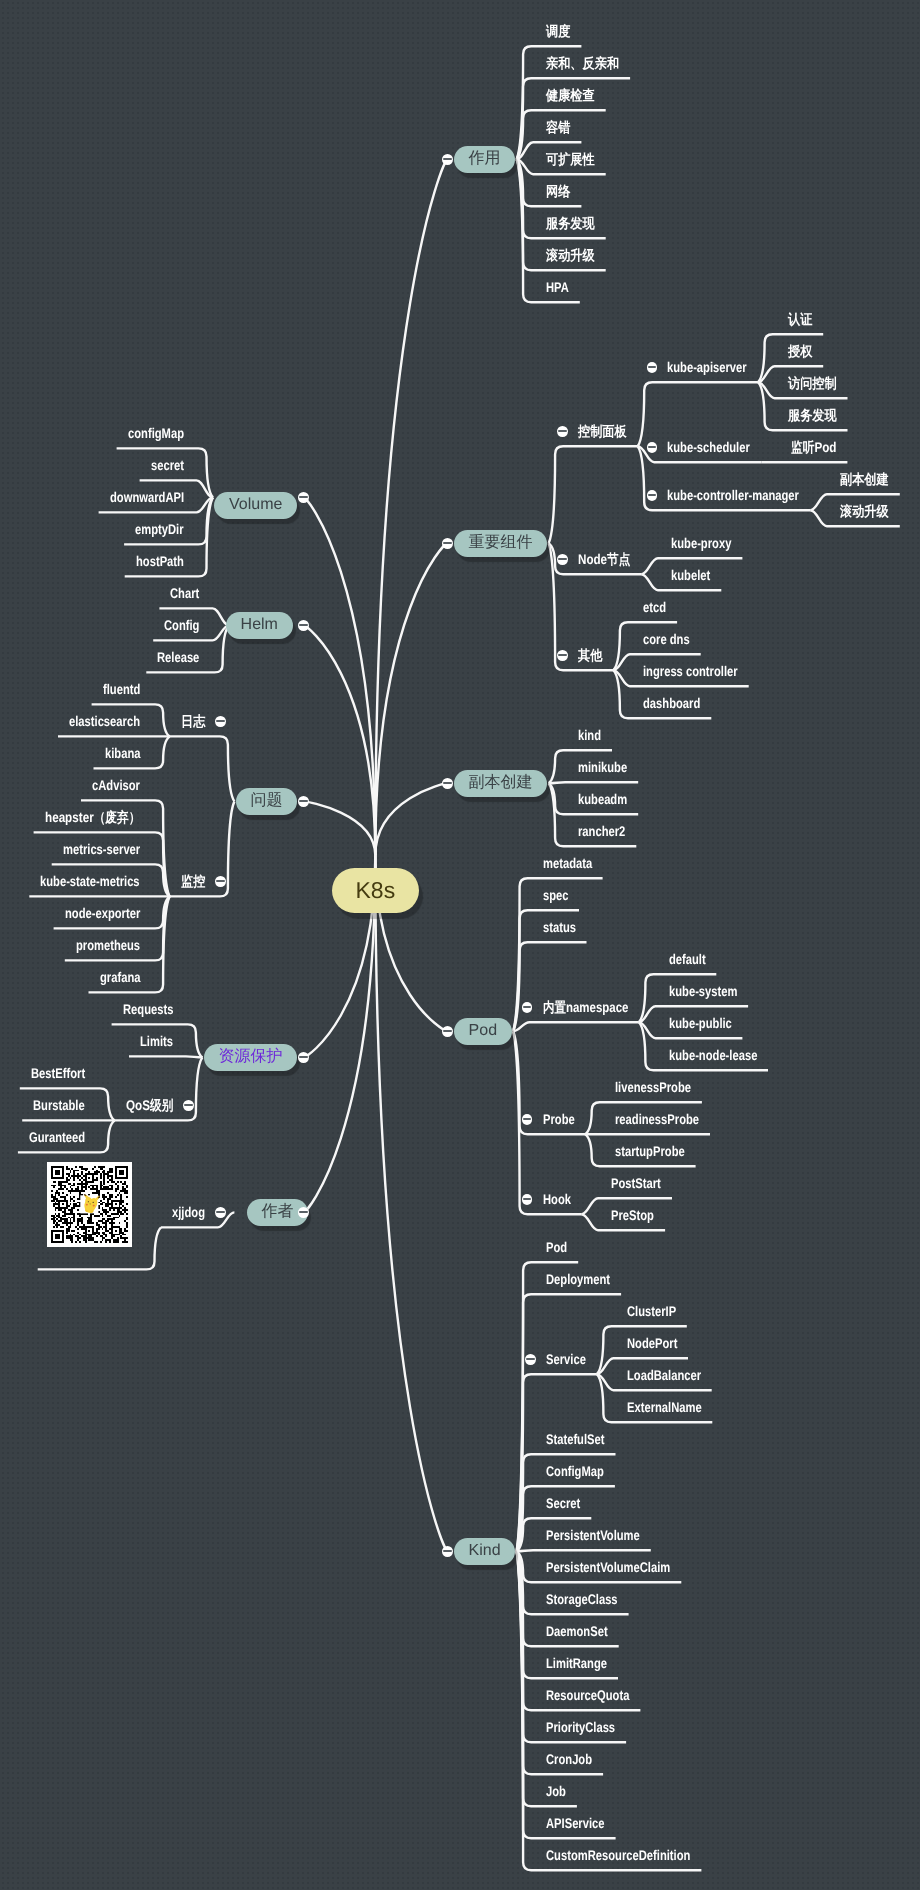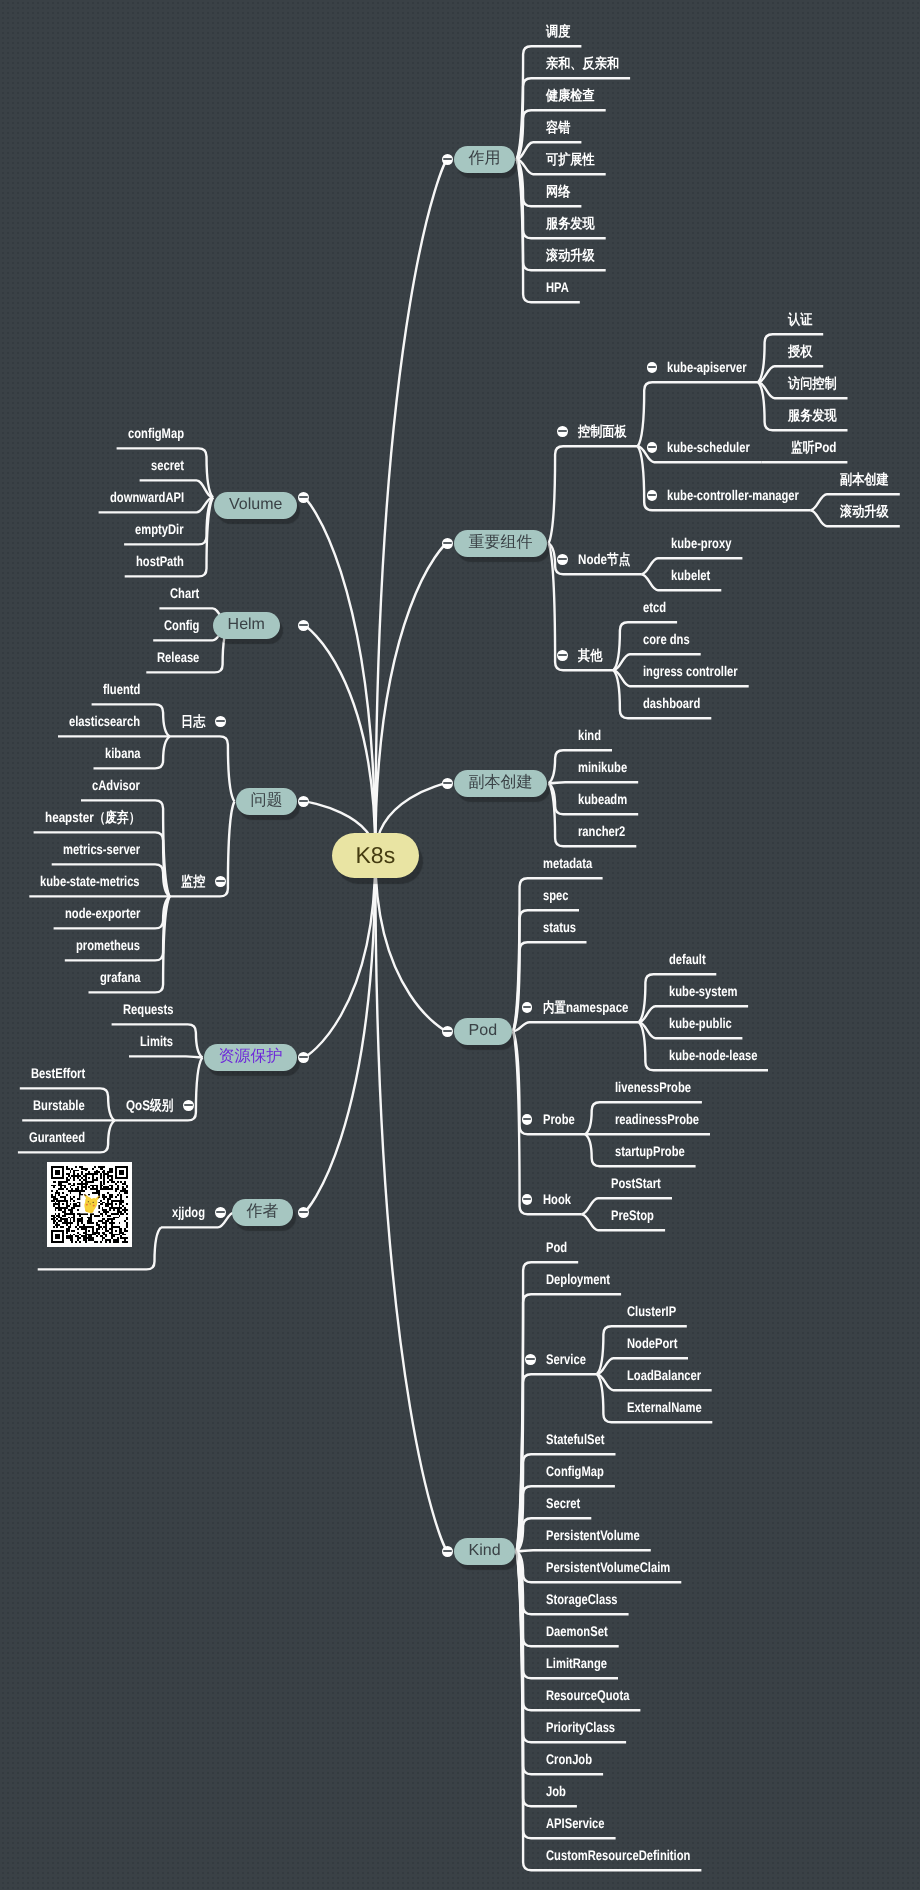--- a/index.html
+++ b/index.html
@@ -20,21 +20,21 @@
   .pill{
     position:absolute;border-radius:13.5px;background:#a6c6c1;
     box-shadow:3px 5px 1px rgba(0,0,0,.24);
     display:flex;align-items:center;justify-content:center;
     font-size:16px;color:#3a4246;white-space:nowrap;line-height:1;
   }
   .root{
     position:absolute;border-radius:23px;background:#e9e4a3;
     box-shadow:4px 6px 1px rgba(0,0,0,.24);
     display:flex;align-items:center;justify-content:center;
-    font-size:23px;color:#453c11;white-space:nowrap;line-height:1;
+    font-size:23px;color:#453c11;white-space:nowrap;line-height:1;margin-top:35px;
   }
   .leaf{
     position:absolute;font-size:14px;font-weight:700;color:#fff;white-space:nowrap;
     line-height:1;transform-origin:0 50%;
   }
   .dot{position:absolute;border-radius:50%;background:#fff;}
   .dot i{position:absolute;left:1px;right:1px;top:50%;height:1.9px;margin-top:-0.95px;
          background:#596065;display:block;border-radius:1px;}
   #qr{position:absolute;background:#fff;}
   #qr svg{display:block;}
@@ -233,21 +233,21 @@
       <div class="leaf" style="left: 546px; top: 1752.2px; color: rgb(255, 255, 255); transform: scaleX(0.8);">CronJob</div>
       <div class="leaf" style="left: 546px; top: 1784.2px; color: rgb(255, 255, 255); transform: scaleX(0.8);">Job</div>
       <div class="leaf" style="left: 546px; top: 1816.2px; color: rgb(255, 255, 255); transform: scaleX(0.8);">APIService</div>
       <div class="leaf" style="left: 546px; top: 1848.2px; color: rgb(255, 255, 255); transform: scaleX(0.8);">CustomResourceDefinition</div>
       <div class="pill" style="left: 214.4px; top: 483.9px; width: 82.6px; height: 27px; background: rgb(166, 198, 193); color: rgb(58, 66, 70); margin-top: 8px;">Volume</div>
       <div class="leaf l" style="left: 127.6px; top: 426.4px; color: rgb(255, 255, 255); transform: scaleX(0.8);">configMap</div>
       <div class="leaf l" style="left: 150.6px; top: 458.4px; color: rgb(255, 255, 255); transform: scaleX(0.8);">secret</div>
       <div class="leaf l" style="left: 109.6px; top: 490.4px; color: rgb(255, 255, 255); transform: scaleX(0.8);">downwardAPI</div>
       <div class="leaf l" style="left: 135.1px; top: 522.4px; color: rgb(255, 255, 255); transform: scaleX(0.8);">emptyDir</div>
       <div class="leaf l" style="left: 135.7px; top: 554.4px; color: rgb(255, 255, 255); transform: scaleX(0.8);">hostPath</div>
-      <div class="pill" style="left: 213px; top: 611.9px; width: 66.5px; height: 27px; background: rgb(166, 198, 193); color: rgb(58, 66, 70);">Helm</div>
+      <div class="pill" style="left: 226px; top: 611.9px; width: 66.5px; height: 27px; background: rgb(166, 198, 193); color: rgb(58, 66, 70);">Helm</div>
       <div class="leaf l" style="left: 170.4px; top: 586.4px; color: rgb(255, 255, 255); transform: scaleX(0.8);">Chart</div>
       <div class="leaf l" style="left: 164.2px; top: 618.4px; color: rgb(255, 255, 255); transform: scaleX(0.8);">Config</div>
       <div class="leaf l" style="left: 157.3px; top: 650.4px; color: rgb(255, 255, 255); transform: scaleX(0.8);">Release</div>
       <div class="pill" style="left: 235.8px; top: 787.9px; width: 61.2px; height: 27px; background: rgb(166, 198, 193); color: rgb(58, 66, 70);">问题</div>
       <div class="leaf l" style="left: 180.6px; top: 714.4px; color: rgb(255, 255, 255); transform: scaleX(0.87);">日志</div>
       <div class="leaf l" style="left: 102.6px; top: 682.4px; color: rgb(255, 255, 255); transform: scaleX(0.8);">fluentd</div>
       <div class="leaf l" style="left: 69px; top: 714.4px; color: rgb(255, 255, 255); transform: scaleX(0.8);">elasticsearch</div>
       <div class="leaf l" style="left: 104.5px; top: 746.4px; color: rgb(255, 255, 255); transform: scaleX(0.8);">kibana</div>
       <div class="leaf l" style="left: 180.6px; top: 874.4px; color: rgb(255, 255, 255); transform: scaleX(0.87);">监控</div>
       <div class="leaf l" style="left: 92px; top: 778.4px; color: rgb(255, 255, 255); transform: scaleX(0.8);">cAdvisor</div>
@@ -257,21 +257,21 @@
       <div class="leaf l" style="left: 64.6px; top: 906.4px; color: rgb(255, 255, 255); transform: scaleX(0.8);">node-exporter</div>
       <div class="leaf l" style="left: 75.8px; top: 938.4px; color: rgb(255, 255, 255); transform: scaleX(0.8);">prometheus</div>
       <div class="leaf l" style="left: 99.5px; top: 970.4px; color: rgb(255, 255, 255); transform: scaleX(0.8);">grafana</div>
       <div class="pill" style="left: 203.8px; top: 1043.9px; width: 93.2px; height: 27px; background: rgb(166, 198, 193); color: #6d28d9;">资源保护</div>
       <div class="leaf l" style="left: 122.6px; top: 1002.4px; color: rgb(255, 255, 255); transform: scaleX(0.8);">Requests</div>
       <div class="leaf l" style="left: 140px; top: 1034.4px; color: rgb(255, 255, 255); transform: scaleX(0.8);">Limits</div>
       <div class="leaf l" style="left: 125.6px; top: 1098.4px; color: rgb(255, 255, 255); transform: scaleX(0.835);">QoS级别</div>
       <div class="leaf l" style="left: 30.8px; top: 1066.4px; color: rgb(255, 255, 255); transform: scaleX(0.8);">BestEffort</div>
       <div class="leaf l" style="left: 33.2px; top: 1098.4px; color: rgb(255, 255, 255); transform: scaleX(0.8);">Burstable</div>
       <div class="leaf l" style="left: 28.9px; top: 1130.4px; color: rgb(255, 255, 255); transform: scaleX(0.8);">Guranteed</div>
-      <div class="pill" style="left: 232px; top: 1198.9px; width: 61.2px; height: 27px; background: rgb(166, 198, 193); color: rgb(58, 66, 70);">作者</div>
+      <div class="pill" style="left: 247px; top: 1198.9px; width: 61.2px; height: 27px; background: rgb(166, 198, 193); color: rgb(58, 66, 70);">作者</div>
       <div class="leaf l" style="left: 172px; top: 1205.4px; color: rgb(255, 255, 255); transform: scaleX(0.8);">xjjdog</div>
       <div class="dot" style="left: 441.8px; top: 153.6px; width: 11.2px; height: 11.2px;">
         <i></i>
       </div>
       <div class="dot" style="left: 441.8px; top: 537.6px; width: 11.2px; height: 11.2px;">
         <i></i>
       </div>
       <div class="dot" style="left: 557.1px; top: 425.8px; width: 10.8px; height: 10.8px;">
         <i></i>
       </div>

